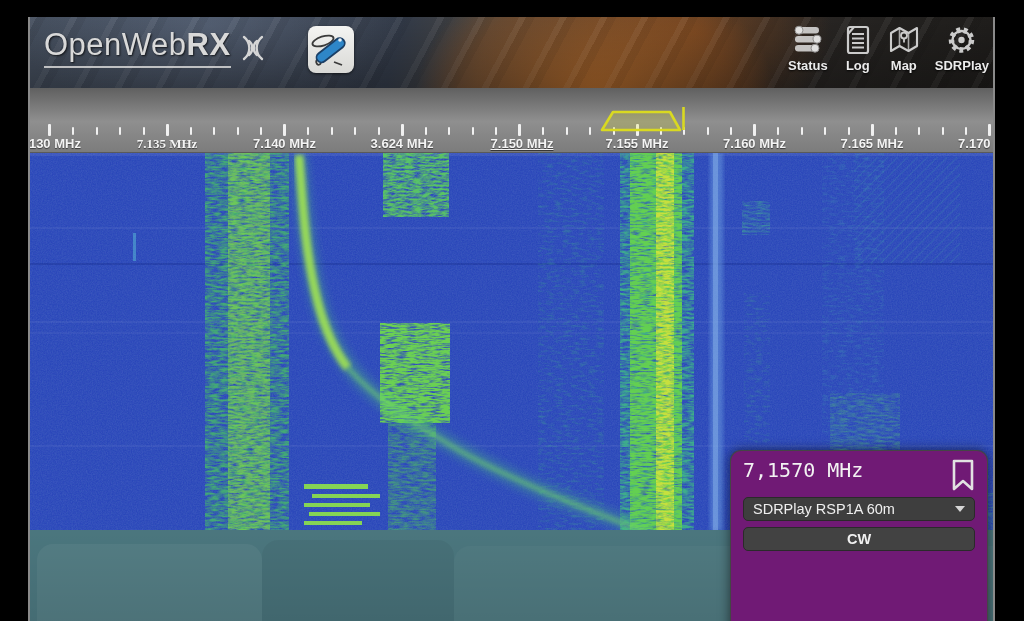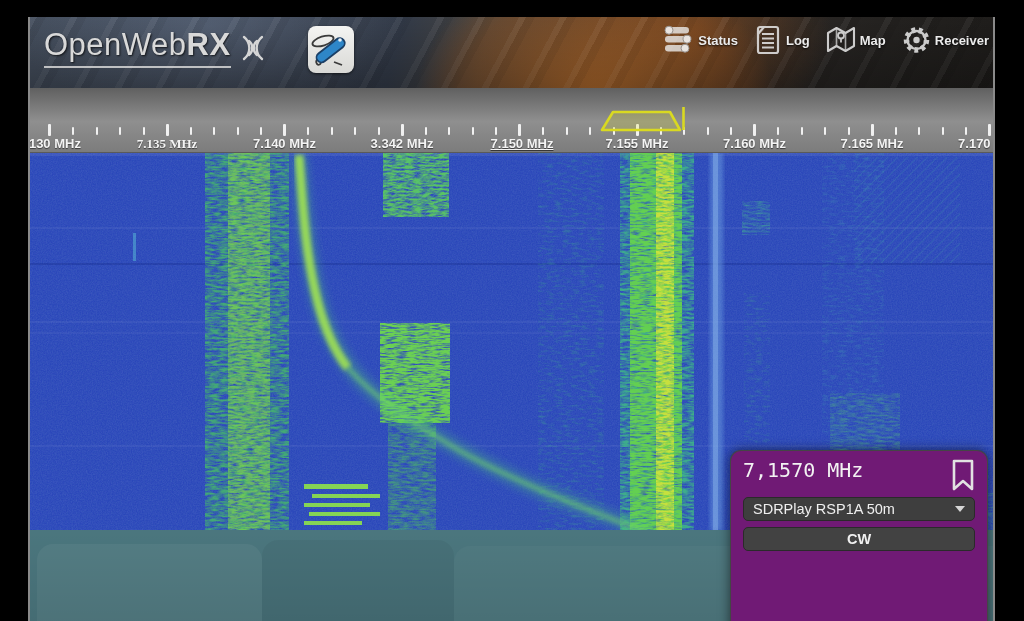--- a/index.html
+++ b/index.html
@@ -36,21 +36,21 @@
            background:linear-gradient(180deg,#f4f4f2,#d9d9d6); border-radius:8px;
            box-shadow:0 1px 3px rgba(0,0,0,.6); cursor:pointer; }
 
   .station { position:absolute; left:344px; top:13px; z-index:3; }
   .station .callsign { font-size:15px; font-weight:700; color:rgba(255,255,255,.55);
                        text-shadow:0 1px 2px rgba(0,0,0,.6); letter-spacing:.5px; }
   .station .loc { margin-top:6px; font-size:13px; color:rgba(255,255,255,.42);
                   text-shadow:0 1px 2px rgba(0,0,0,.6); }
 
   .nav { position:absolute; right:8px; top:8px; z-index:3; display:flex; gap:15px; }
-  .nav-item { display:flex; flex-direction:row; align-items:center; gap:3px; cursor:pointer; }
+  .nav-item { display:flex; flex-direction:column; align-items:center; gap:3px; cursor:pointer; }
   .nav-item svg { opacity:.88; }
   .nav-item .nlabel { font-size:13px; font-weight:700; color:#ececec;
                       text-shadow:0 1px 2px rgba(0,0,0,.85); }
 
   
   .scale { position:absolute; left:0; top:71px; width:967px; height:64px;
            background:linear-gradient(180deg,#606060 0%,#8f8f8f 52%,#7c7c7c 100%);
            overflow:hidden; cursor:pointer; }
   .tick { position:absolute; background:rgba(255,255,255,.88); border-radius:1px; }
   .tick.minor { width:2px; height:8px; top:39px; }
@@ -173,21 +173,21 @@
           <path d="M16,13.5 L16,17.5" stroke="#e3e3e3" stroke-width="1.8"></path>
         </svg>
         <span class="nlabel">Map</span>
       </div>
       <div class="nav-item">
         <svg width="31" height="30" viewBox="0 0 31 30">
           <circle cx="15.5" cy="15" r="10" fill="none" stroke="#e3e3e3" stroke-width="5.5" stroke-dasharray="3.6 3.4"></circle>
           <circle cx="15.5" cy="15" r="9" fill="none" stroke="#e3e3e3" stroke-width="2.4"></circle>
           <circle cx="15.5" cy="15" r="3.2" fill="#e3e3e3"></circle>
         </svg>
-        <span class="nlabel">Receiver</span>
+        <span class="nlabel">SDRPlay</span>
       </div>
     </nav>
   </div>
 
   <div class="scale">
     <div class="ticks">
         <div class="tick major" style="left: 18px;"></div>
         <div class="tick minor" style="left: 42px;"></div>
         <div class="tick minor" style="left: 65.5px;"></div>
         <div class="tick minor" style="left: 89px;"></div>
@@ -224,21 +224,21 @@
         <div class="tick minor" style="left: 817.5px;"></div>
         <div class="tick major" style="left: 840.5px;"></div>
         <div class="tick minor" style="left: 864.5px;"></div>
         <div class="tick minor" style="left: 888px;"></div>
         <div class="tick minor" style="left: 911.5px;"></div>
         <div class="tick minor" style="left: 935px;"></div>
         <div class="tick major" style="left: 958px;"></div>
         <div class="tick-label" style="left: 19.5px;">7.130 MHz</div>
         <div class="tick-label" style="left: 137px; font-family: Liberation Serif, serif;">7.135 MHz</div>
         <div class="tick-label" style="left: 254.5px;">7.140 MHz</div>
-        <div class="tick-label" style="left: 372px;">3.342 MHz</div>
+        <div class="tick-label" style="left: 372px;">3.624 MHz</div>
         <div class="tick-label" style="left: 492px; text-decoration: underline;">7.150 MHz</div>
         <div class="tick-label" style="left: 607px;">7.155 MHz</div>
         <div class="tick-label" style="left: 724.5px;">7.160 MHz</div>
         <div class="tick-label" style="left: 842px;">7.165 MHz</div>
         <div class="tick-label" style="left: 959.5px;">7.170 MHz</div>
       </div>
     <svg class="passband-svg" width="967" height="64">
       <polygon points="572,42 583,24 640,24 650,42" fill="rgba(225,225,40,.22)" stroke="#d9d921" stroke-width="2.6" stroke-linejoin="round"></polygon>
       <line x1="653.5" y1="19" x2="653.5" y2="42" stroke="#d9d921" stroke-width="2.6"></line>
     </svg>
@@ -351,21 +351,21 @@
 
   <aside class="panel">
     <div class="freq-main">7,1570 MHz</div>
     <div class="bookmark">
       <svg width="26" height="34" viewBox="0 0 26 34">
         <path d="M4,3 h18 v28 l-9,-8 l-9,8 z" fill="none" stroke="#e2e2e2" stroke-width="2.6" stroke-linejoin="round"></path>
       </svg>
     </div>
 
     <div class="select-box">
-      <span>SDRPlay RSP1A 50m</span>
+      <span>SDRPlay RSP1A 60m</span>
       <span class="caret"></span>
     </div>
 
 
     <div class="cw-row">
       <div class="btn">CW</div>
     </div>
 
 
     <div class="row-hint rh1"></div>

